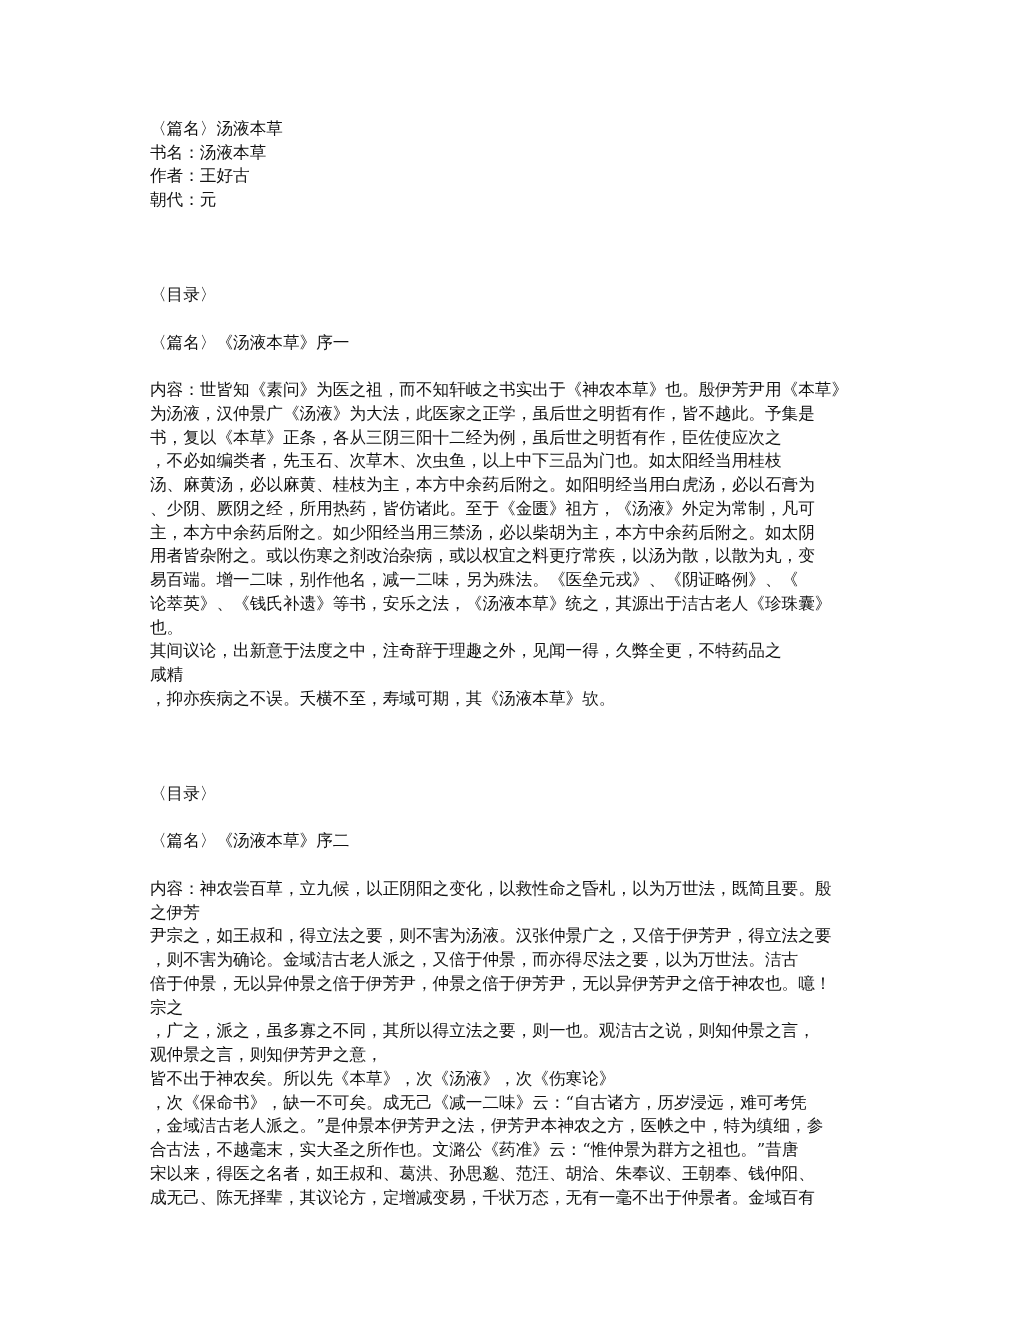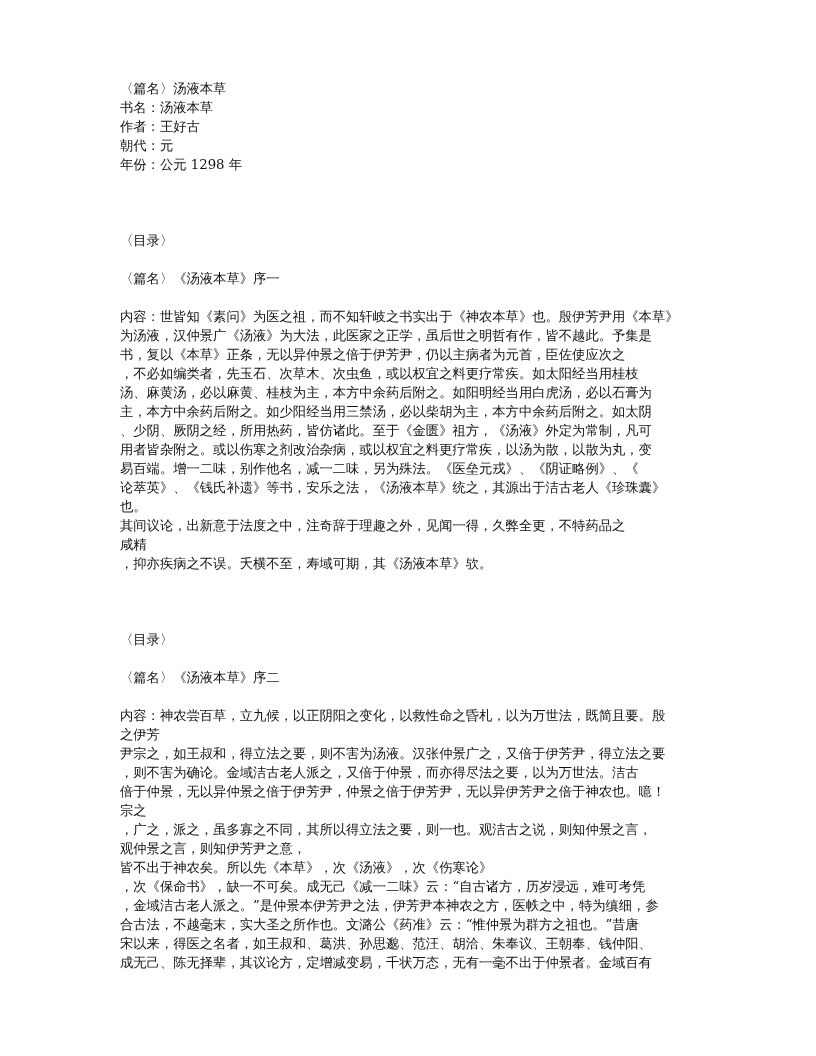--- a/index.html
+++ b/index.html
@@ -12,59 +12,58 @@
       height: 1056px;
       position: relative;
       overflow: hidden;
       font-family: "DejaVu Serif", "Liberation Serif", serif;
       font-size: 13.3px;
       color: #111111;
     }
     .page {
       position: absolute;
       left: 120px;
-      top: 79px;
+      top: 94px;
       width: 600px;
     }
     .line {
       height: 19px;
       line-height: 19px;
       white-space: nowrap;
     }
     .gap-1 { height: 19px; }
     .gap-3 { height: 57px; }
   </style>
 </head>
 <body>
 
 <div class="page">
 
   <div>
     <div class="line">〈篇名〉汤液本草</div>
     <div class="line">书名：汤液本草</div>
     <div class="line">作者：王好古</div>
     <div class="line">朝代：元</div>
-    <div class="line">年份：公元 1298 年</div>
   </div>
 
   <div class="gap-3"></div>
 
   <div>
     <div class="line">〈目录〉</div>
     <div class="gap-1"></div>
     <div class="line">〈篇名〉《汤液本草》序一</div>
     <div class="gap-1"></div>
     <div>
       <div class="line">内容：世皆知《素问》为医之祖，而不知轩岐之书实出于《神农本草》也。殷伊芳尹用《本草》</div>
       <div class="line">为汤液，汉仲景广《汤液》为大法，此医家之正学，虽后世之明哲有作，皆不越此。予集是</div>
-      <div class="line">书，复以《本草》正条，无以异仲景之倍于伊芳尹，仍以主病者为元首，臣佐使应次之</div>
-      <div class="line">，不必如编类者，先玉石、次草木、次虫鱼，或以权宜之料更疗常疾。如太阳经当用桂枝</div>
+      <div class="line">书，复以《本草》正条，各从三阴三阳十二经为例，虽后世之明哲有作，臣佐使应次之</div>
+      <div class="line">，不必如编类者，先玉石、次草木、次虫鱼，以上中下三品为门也。如太阳经当用桂枝</div>
       <div class="line">汤、麻黄汤，必以麻黄、桂枝为主，本方中余药后附之。如阳明经当用白虎汤，必以石膏为</div>
+      <div class="line">、少阴、厥阴之经，所用热药，皆仿诸此。至于《金匮》祖方，《汤液》外定为常制，凡可</div>
       <div class="line">主，本方中余药后附之。如少阳经当用三禁汤，必以柴胡为主，本方中余药后附之。如太阴</div>
-      <div class="line">、少阴、厥阴之经，所用热药，皆仿诸此。至于《金匮》祖方，《汤液》外定为常制，凡可</div>
       <div class="line">用者皆杂附之。或以伤寒之剂改治杂病，或以权宜之料更疗常疾，以汤为散，以散为丸，变</div>
       <div class="line">易百端。增一二味，别作他名，减一二味，另为殊法。《医垒元戎》、《阴证略例》、《</div>
       <div class="line">论萃英》、《钱氏补遗》等书，安乐之法，《汤液本草》统之，其源出于洁古老人《珍珠囊》</div>
       <div class="line">也。</div>
       <div class="line">其间议论，出新意于法度之中，注奇辞于理趣之外，见闻一得，久弊全更，不特药品之</div>
       <div class="line">咸精</div>
       <div class="line">，抑亦疾病之不误。夭横不至，寿域可期，其《汤液本草》欤。</div>
     </div>
   </div>
 

